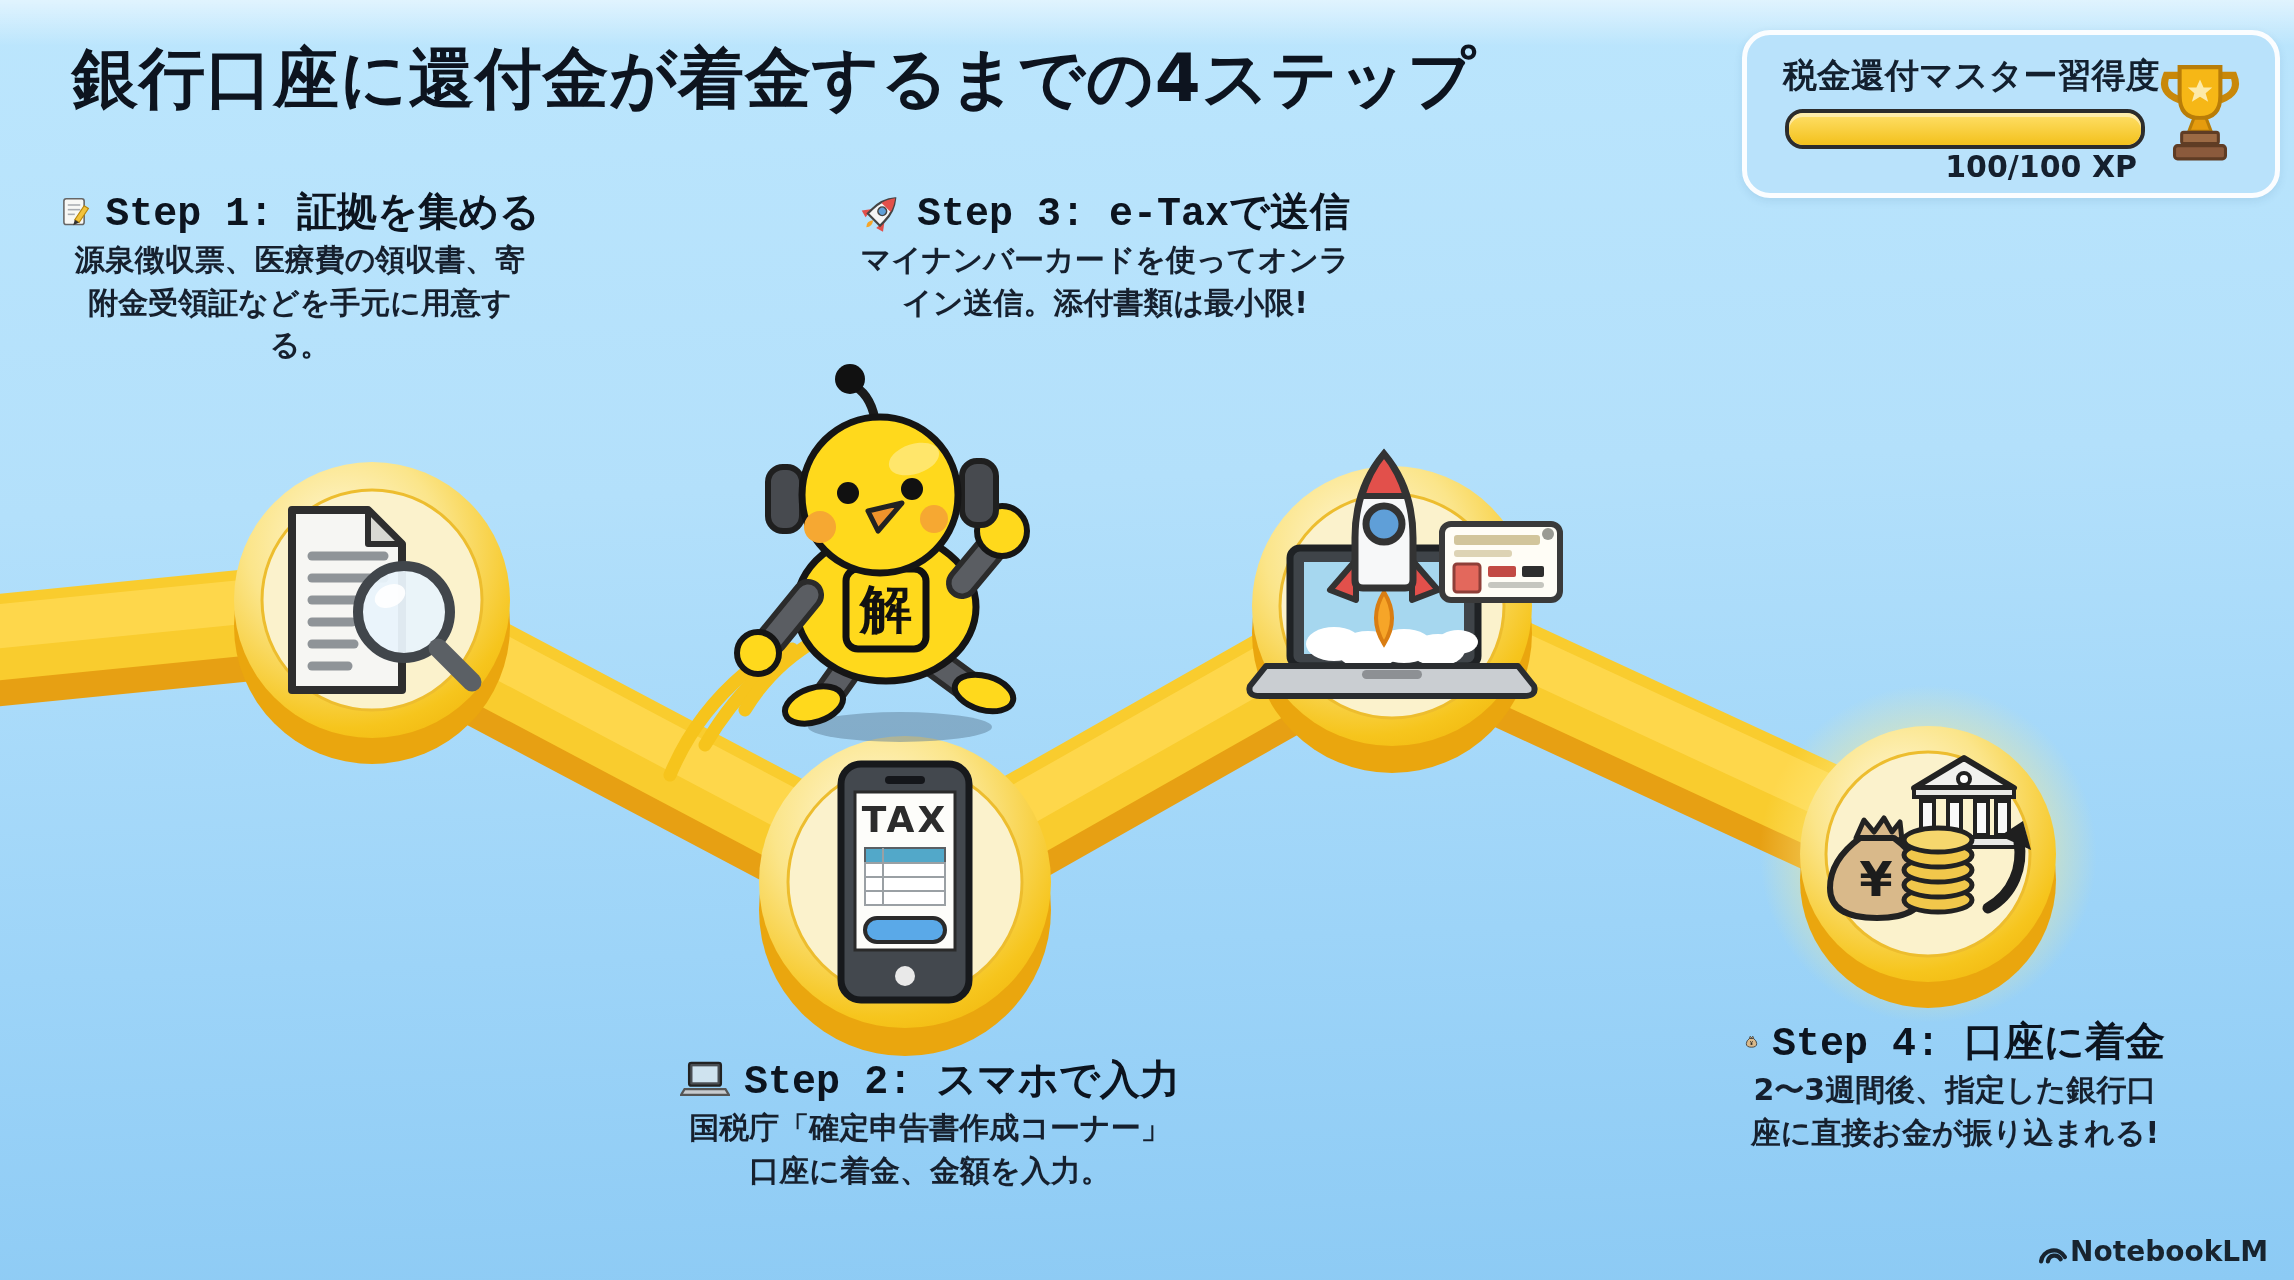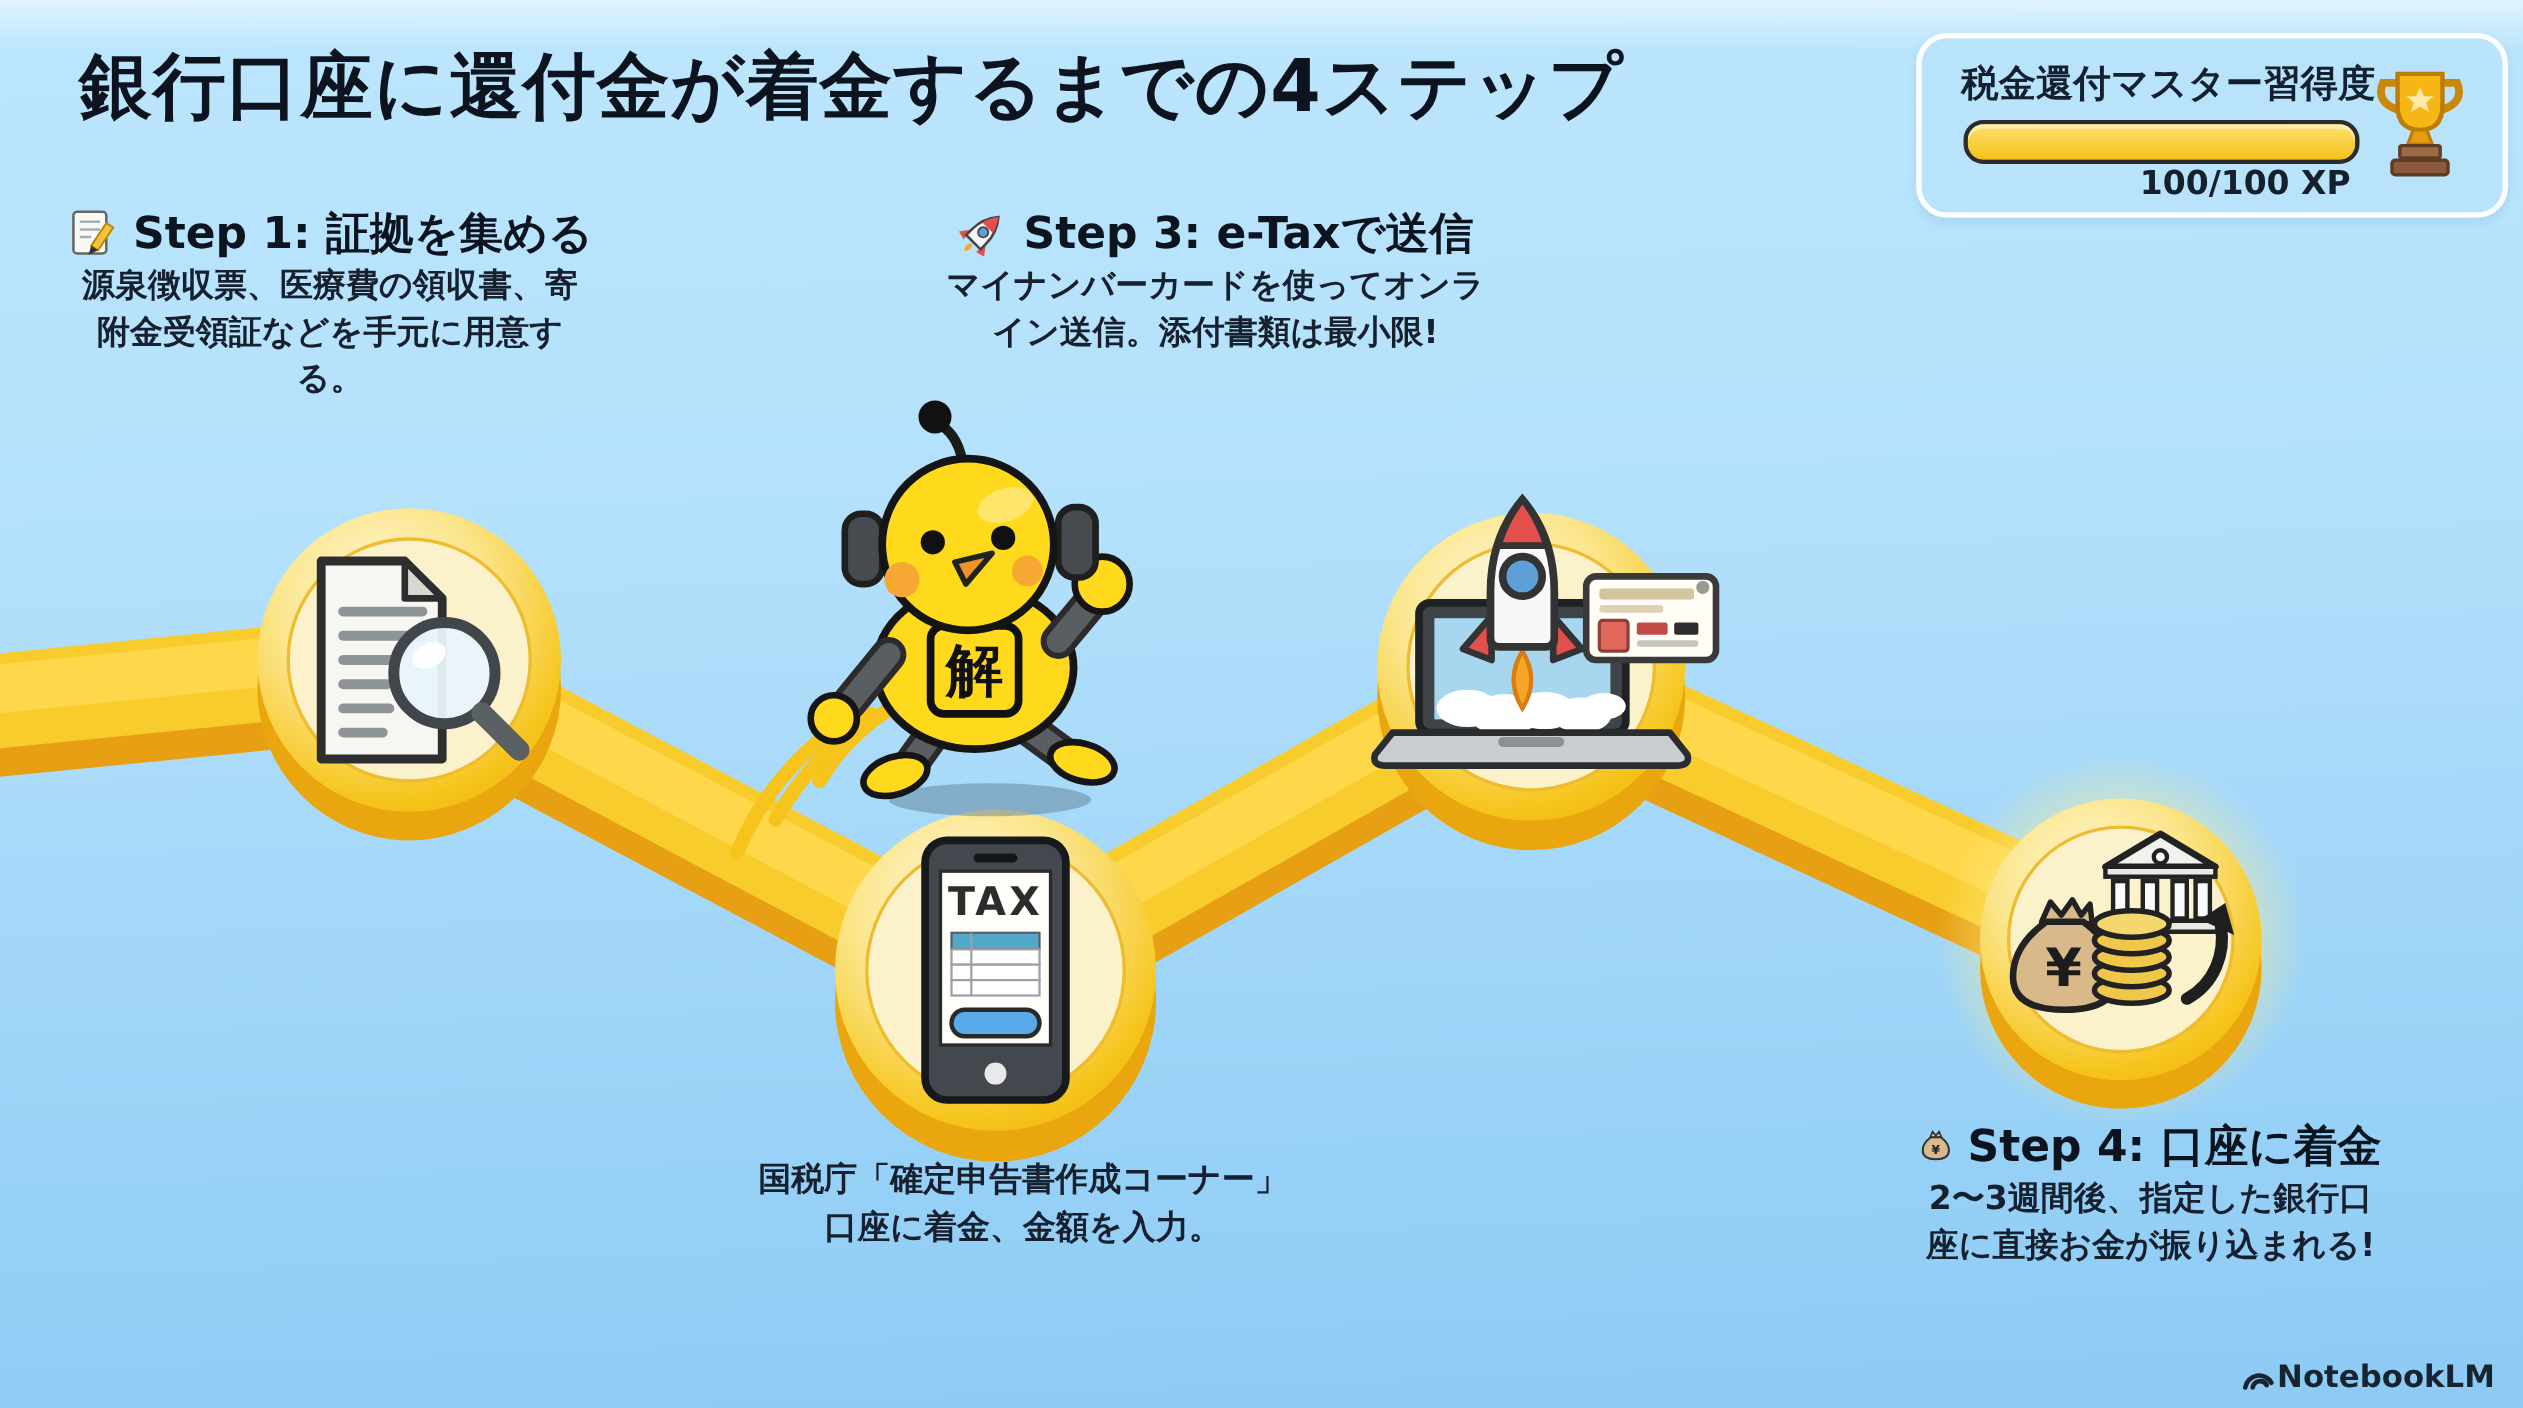--- a/index.html
+++ b/index.html
@@ -18,21 +18,21 @@
   .bar{position:absolute;left:38px;top:74px;width:352px;height:32px;border:4px solid #2c2c2c;
     border-radius:18px;background:#e9d28a;overflow:hidden;}
   .bar-fill{height:100%;width:100%;background:linear-gradient(#ffe06a,#f3c11c);
     box-shadow:inset 0 4px 0 rgba(255,255,255,.45);border-radius:14px;}
   .xp{position:absolute;left:38px;top:114px;width:352px;text-align:right;
     font-size:30px;font-weight:800;color:#15202e;}
   .trophy{position:absolute;right:26px;top:24px;}
   
   .step-text{position:absolute;text-align:center;}
   .step-head{display:flex;align-items:center;justify-content:center;gap:14px;
-    font-size:40px;font-weight:900;color:#0c141f;white-space:nowrap;}
+    font-size:40px;font-weight:900;color:#0c141f;white-space:nowrap;font-family:Liberation Mono, monospace;}
   .step-desc{font-size:30px;font-weight:700;line-height:1.42;color:#16202e;}
   .t1{left:60px;top:184px;width:480px;}
   .t3{left:860px;top:184px;width:490px;}
   .t2{left:680px;top:1052px;width:500px;}
   .t4{left:1745px;top:1014px;width:420px;}
   .scene,.mascot{position:absolute;left:0;top:0;}
   .mascot{left:650px;top:355px;}
   
   .footer{position:absolute;right:26px;bottom:12px;display:flex;align-items:center;}
   .footer .brand{font-size:28px;font-weight:700;color:#18242f;}
@@ -271,20 +271,28 @@
           <circle cx="20" cy="19" r="4" fill="#5f9fd8" stroke="#444444" stroke-width="1.5"></circle>
           <path d="M20,31 q4,5 0,9 q-4,-4 0,-9" fill="#f6a528"></path>
         </g>
       </svg>
       <span>Step 3: e-Taxで送信</span>
     </div>
     <div class="step-desc">マイナンバーカードを使ってオンライン送信。添付書類は最小限!</div>
   </div>
 
   <div class="step-text t2">
+    <div class="step-head">
+      <svg width="50" height="42" viewBox="0 0 44 36">
+        <rect x="8" y="3" width="28" height="20" rx="2" fill="#4a4f54" stroke="#222222" stroke-width="2"></rect>
+        <rect x="11" y="6" width="22" height="14" fill="#cfe3ef"></rect>
+        <path d="M4,26 h36 l3,5 h-42 z" fill="#c7cbcf" stroke="#555555" stroke-width="2"></path>
+      </svg>
+      <span>Step 2: スマホで入力</span>
+    </div>
     <div class="step-desc">国税庁「確定申告書作成コーナー」口座に着金、金額を入力。</div>
   </div>
 
   <div class="step-text t4">
     <div class="step-head">
       <svg width="46" height="46" viewBox="0 0 40 40">
         <path d="M13,9 l3,-7 4,5 4,-5 3,7 z" fill="#d9b98a" stroke="#333333" stroke-width="2"></path>
         <path d="M14,9 h12 q10,7 10,16 q0,11 -16,11 q-16,0 -16,-11 q0,-9 10,-16 z" fill="#d9b98a" stroke="#333333" stroke-width="2.5"></path>
         <text x="20" y="30" text-anchor="middle" font-size="15" font-weight="900" fill="#222222">¥</text>
       </svg>

